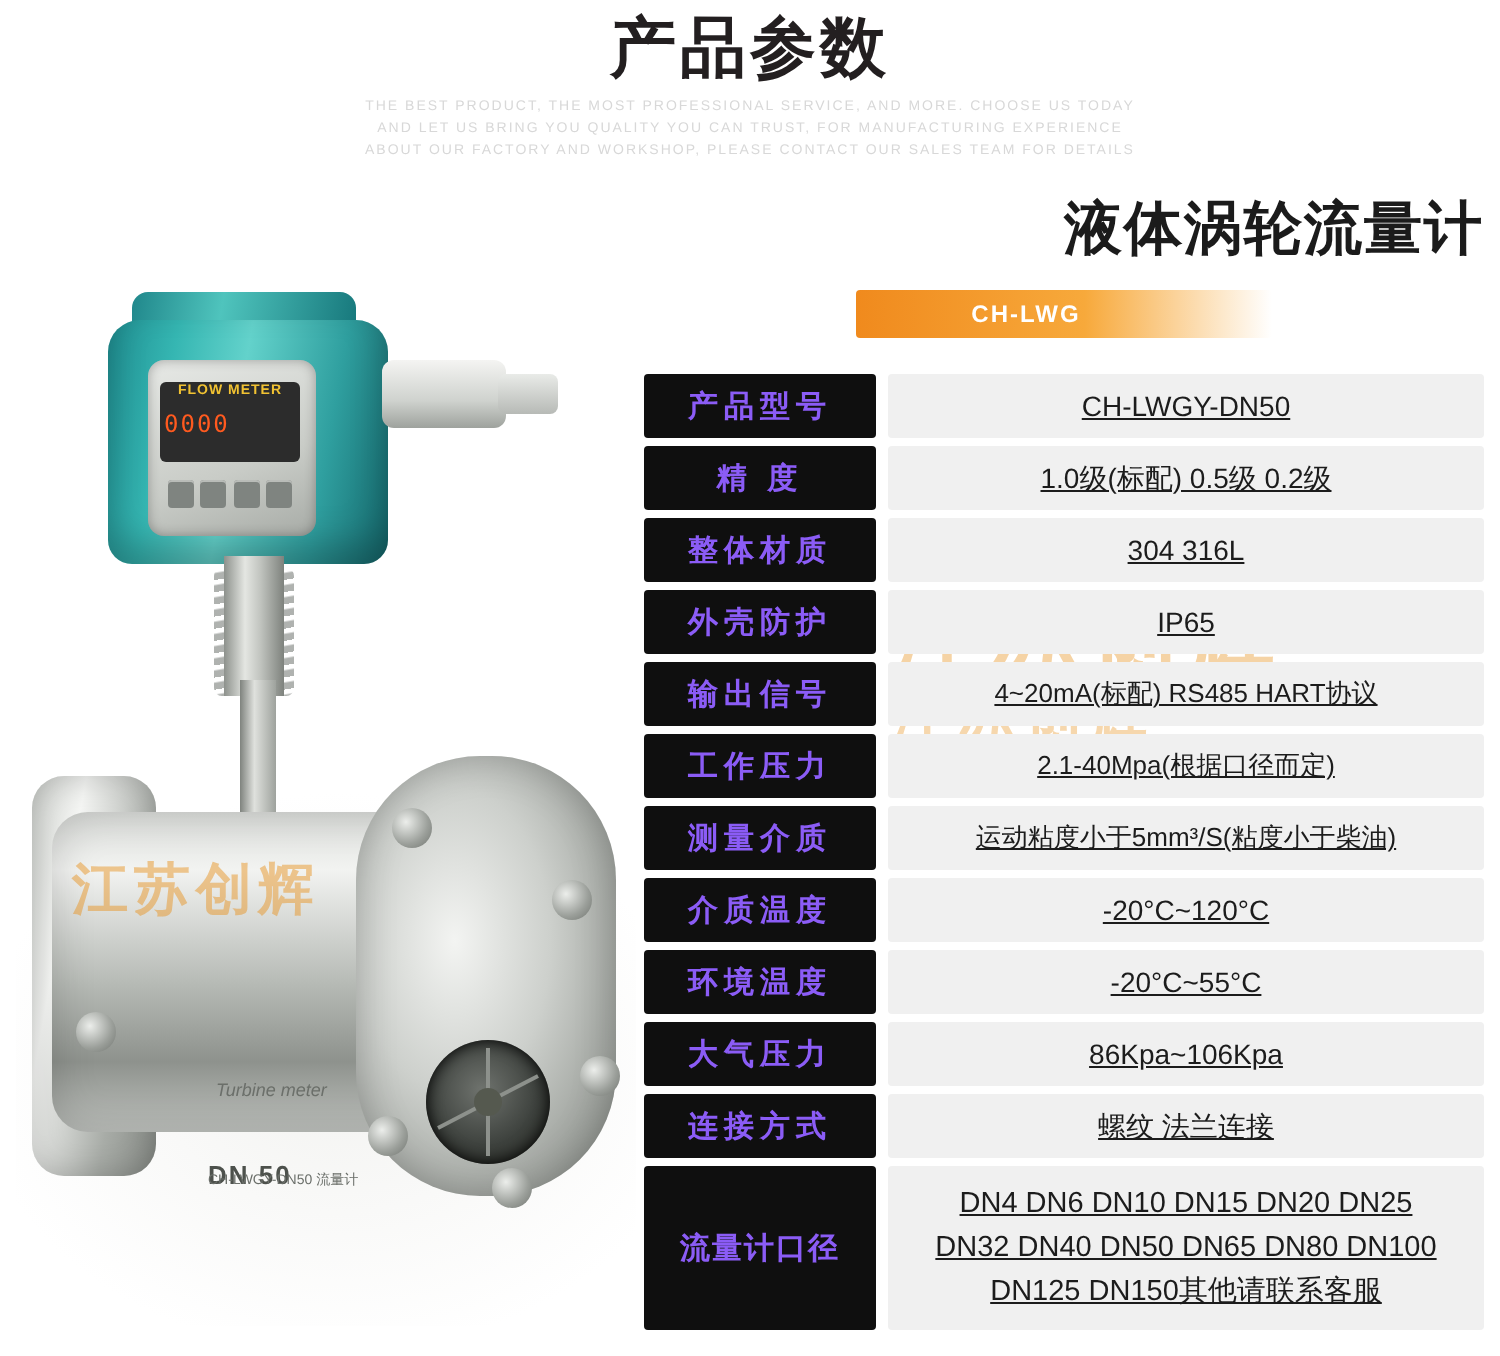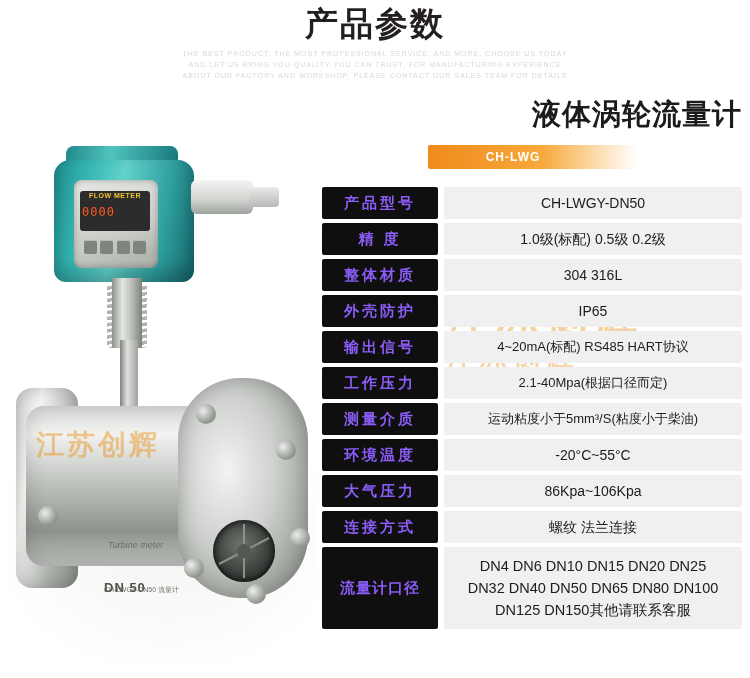--- a/index.html
+++ b/index.html
@@ -341,20 +341,21 @@
   }
   table.spec td.val {
     background: #f0f0f0;
     color: #1c1c1c;
     font-size: 14px;
     text-align: center;
     padding: 6px 4px;
     border-radius: 2px;
     vertical-align: middle;
     line-height: 20px;
+    text-decoration: underline;
   }
   table.spec td.val.small { font-size: 13px; }
   table.spec td.val.multi { font-size: 14.5px; line-height: 22px; padding: 8px 4px; text-align: center; }
   .k-wide { letter-spacing: 1px !important; }
 </style>
 </head>
 <body>
 
 <div class="page">
 
@@ -444,20 +445,25 @@
           <td class="key">工作压力</td>
           <td class="gap"></td>
           <td class="val small">2.1-40Mpa(根据口径而定)</td>
         </tr>
         <tr>
           <td class="key">测量介质</td>
           <td class="gap"></td>
           <td class="val small">运动粘度小于5mm³/S(粘度小于柴油)</td>
         </tr>
         <tr>
+          <td class="key">介质温度</td>
+          <td class="gap"></td>
+          <td class="val">-20°C~120°C</td>
+        </tr>
+        <tr>
           <td class="key">环境温度</td>
           <td class="gap"></td>
           <td class="val">-20°C~55°C</td>
         </tr>
         <tr>
           <td class="key">大气压力</td>
           <td class="gap"></td>
           <td class="val">86Kpa~106Kpa</td>
         </tr>
         <tr>

